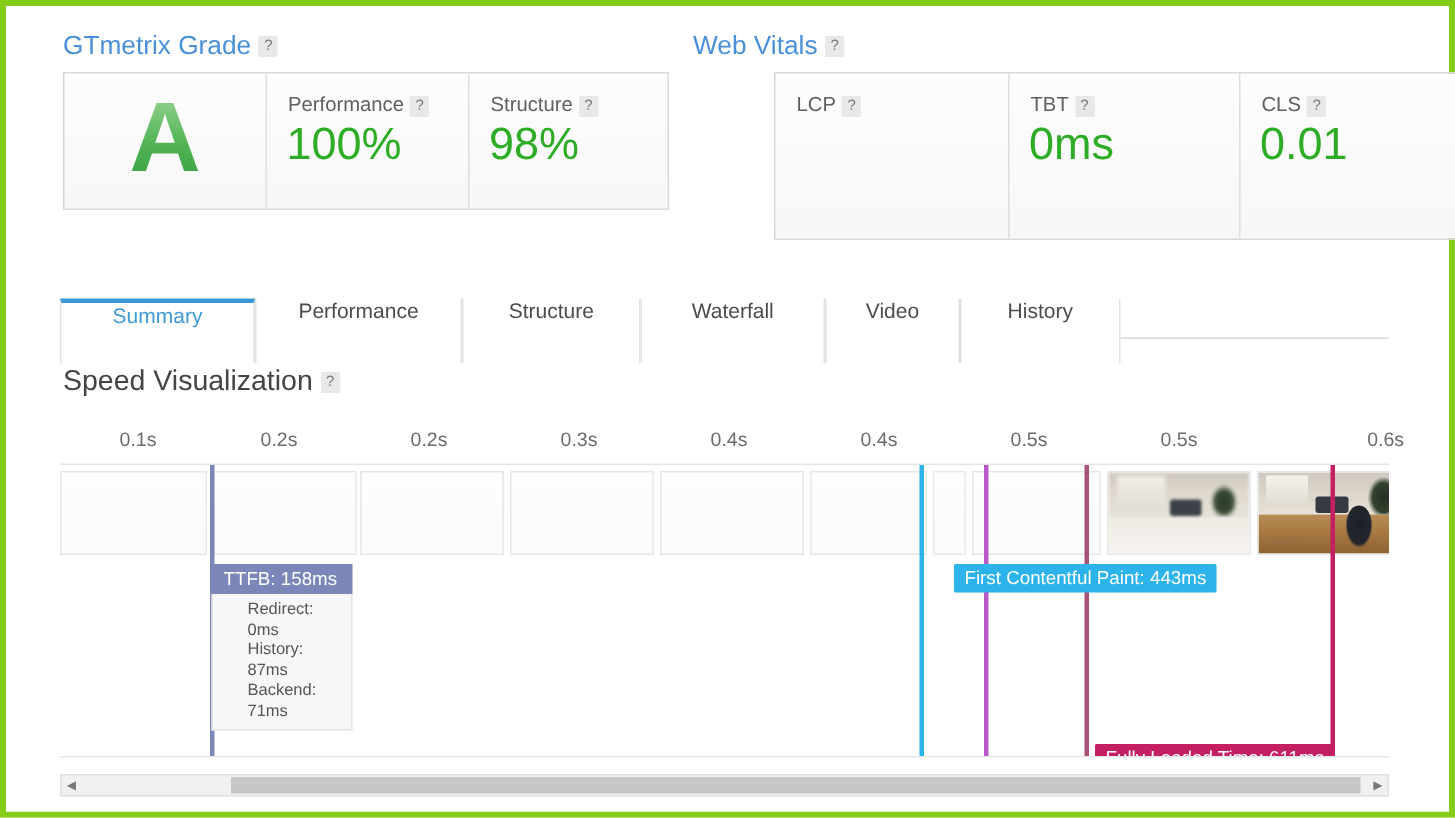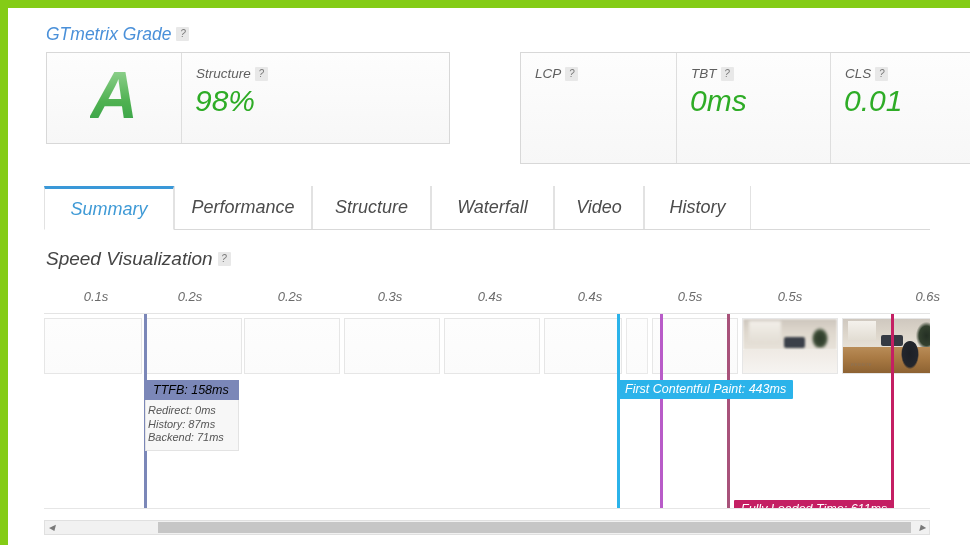--- a/index.html
+++ b/index.html
@@ -13,23 +13,22 @@
     overflow: hidden;
     font-family: "Liberation Sans", sans-serif;
     color: #333;
   }
   #frame {
     position: absolute;
     left: 0; top: 0;
     width: 970px;
     height: 545px;
     box-sizing: border-box;
-    border: 8px solid #84cc16;
+    border: 4px solid #84cc16;
     background: #ffffff;
-    font-style: italic;
   }
   #page {
     position: absolute;
     left: 0; top: 0;
     width: 962px;
     height: 537px;
     background: #ffffff;
   }
 
   
@@ -111,27 +110,26 @@
     position: absolute;
     left: 36px;
     top: 178px;
     width: 886px;
     height: 44px;
     border-bottom: 1px solid #d9d9d9;
     box-sizing: border-box;
   }
   .tab {
     position: absolute;
-    top: 0;
+    top: 17px;
     height: 43px;
     box-sizing: border-box;
     display: flex;
-    align-items: center;
     justify-content: center;
-    font-size: 18px;
+    font-size: 14px;
     color: #4c4c4c;
     border-left: 1px solid #e2e2e2;
     border-right: 1px solid #e2e2e2;
     background: #ffffff;
     cursor: pointer;
   }
   .tab.active {
     color: #3f9ad6;
     border-top: 3px solid #3a98d8;
     border-left: 1px solid #e2e2e2;
@@ -274,29 +272,29 @@
   }
   .ttfb-box {
     position: absolute;
     box-sizing: border-box;
     width: 94px;
   }
   .ttfb-head {
     height: 20px;
     line-height: 20px;
     padding: 0 8px;
-    color: #000000;
+    color: #ffffff;
     font-size: 12.5px;
     white-space: nowrap;
   }
   .ttfb-body {
     background: #f7f7f7;
     border: 1px solid #e3e3e3;
     border-top: none;
-    padding: 4px 7px 5px 2px;
+    padding: 4px 7px 5px 23px;
     font-size: 11px;
     line-height: 13.5px;
     color: #555;
   }
 
   
   #scrollbar {
     position: absolute;
     left: 36px;
     top: 512px;
@@ -335,28 +333,37 @@
 <div id="page">
 
   <div class="panel-title" style="left:38px; top:16px;">
     <span>GTmetrix Grade</span><span class="help">?</span>
   </div>
 
   <div class="scorebox" style="left:38px; top:44px; width:404px; height:92px;">
     <div class="cell grade-cell">
       <span class="grade-letter">A</span>
     </div>
+    <div class="cell" style="width:135px;">
+      <div class="metric-label">
+        <span>Performance</span><span class="help sm">?</span>
+      </div>
+      <div class="metric-value">100%</div>
+    </div>
     <div class="cell" style="width:133px;">
       <div class="metric-label">
         <span>Structure</span><span class="help sm">?</span>
       </div>
       <div class="metric-value">98%</div>
     </div>
   </div>
 
+  <div class="panel-title" style="left:458px; top:16px;">
+    <span>Web Vitals</span><span class="help">?</span>
+  </div>
 
   <div class="scorebox" style="left:464px; top:44px; width:464px; height:112px;margin-left:48px;">
     <div class="cell" style="width:155px;">
       <div class="metric-label">
         <span>LCP</span><span class="help sm">?</span>
       </div>
     </div>
     <div class="cell" style="width:154px;">
       <div class="metric-label">
         <span>TBT</span><span class="help sm">?</span>
@@ -451,21 +458,21 @@
 
       <div class="ttfb-box" style="left:101px; top:66px;">
         <div class="ttfb-head" style="background:#7b87b8;">TTFB: 158ms</div>
         <div class="ttfb-body">
           <div>Redirect: 0ms</div>
           <div>History: 87ms</div>
           <div>Backend: 71ms</div>
         </div>
       </div>
 
-      <div class="evt" style="left:574px; top:66px; background:#2bb3ea;">First Contentful Paint: 443ms</div>
+      <div class="evt" style="left:596px; top:66px; background:#2bb3ea;">First Contentful Paint: 443ms</div>
 
 
 
 
       <div class="evt" style="left:690px; top:186px; background:#c41f63;">Fully Loaded Time: 611ms</div>
 
     </div>
   </div>
 
   <div id="scrollbar">

